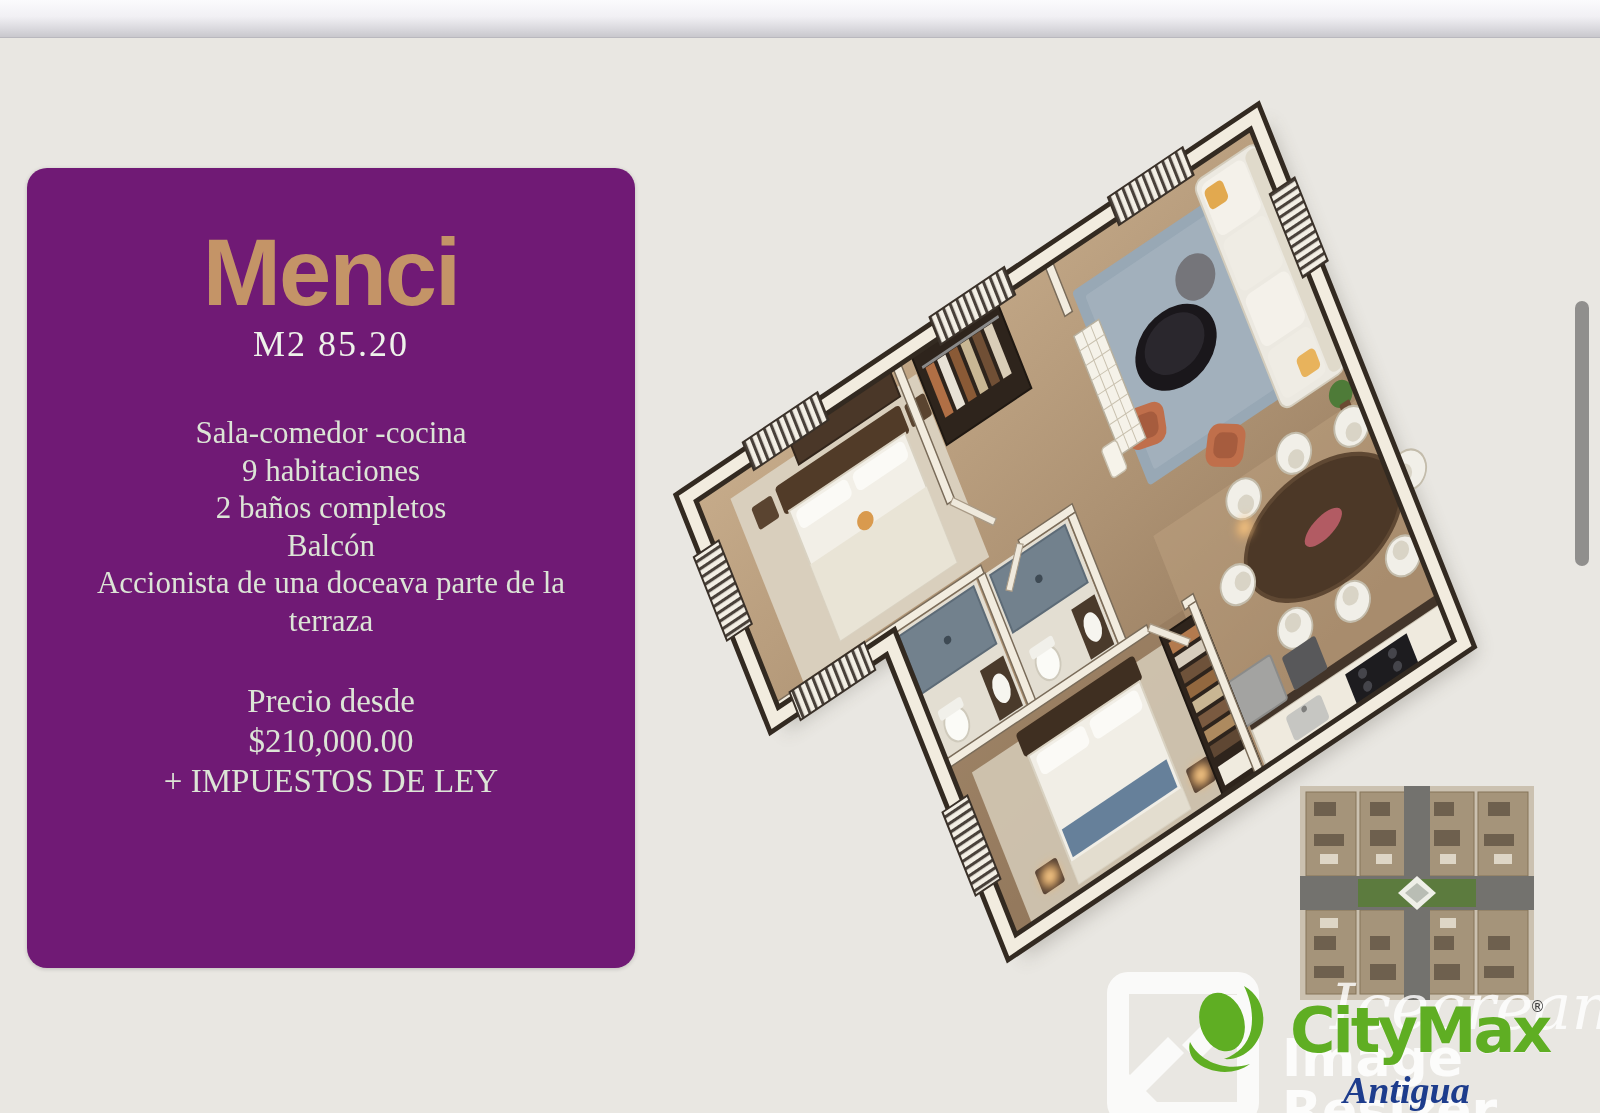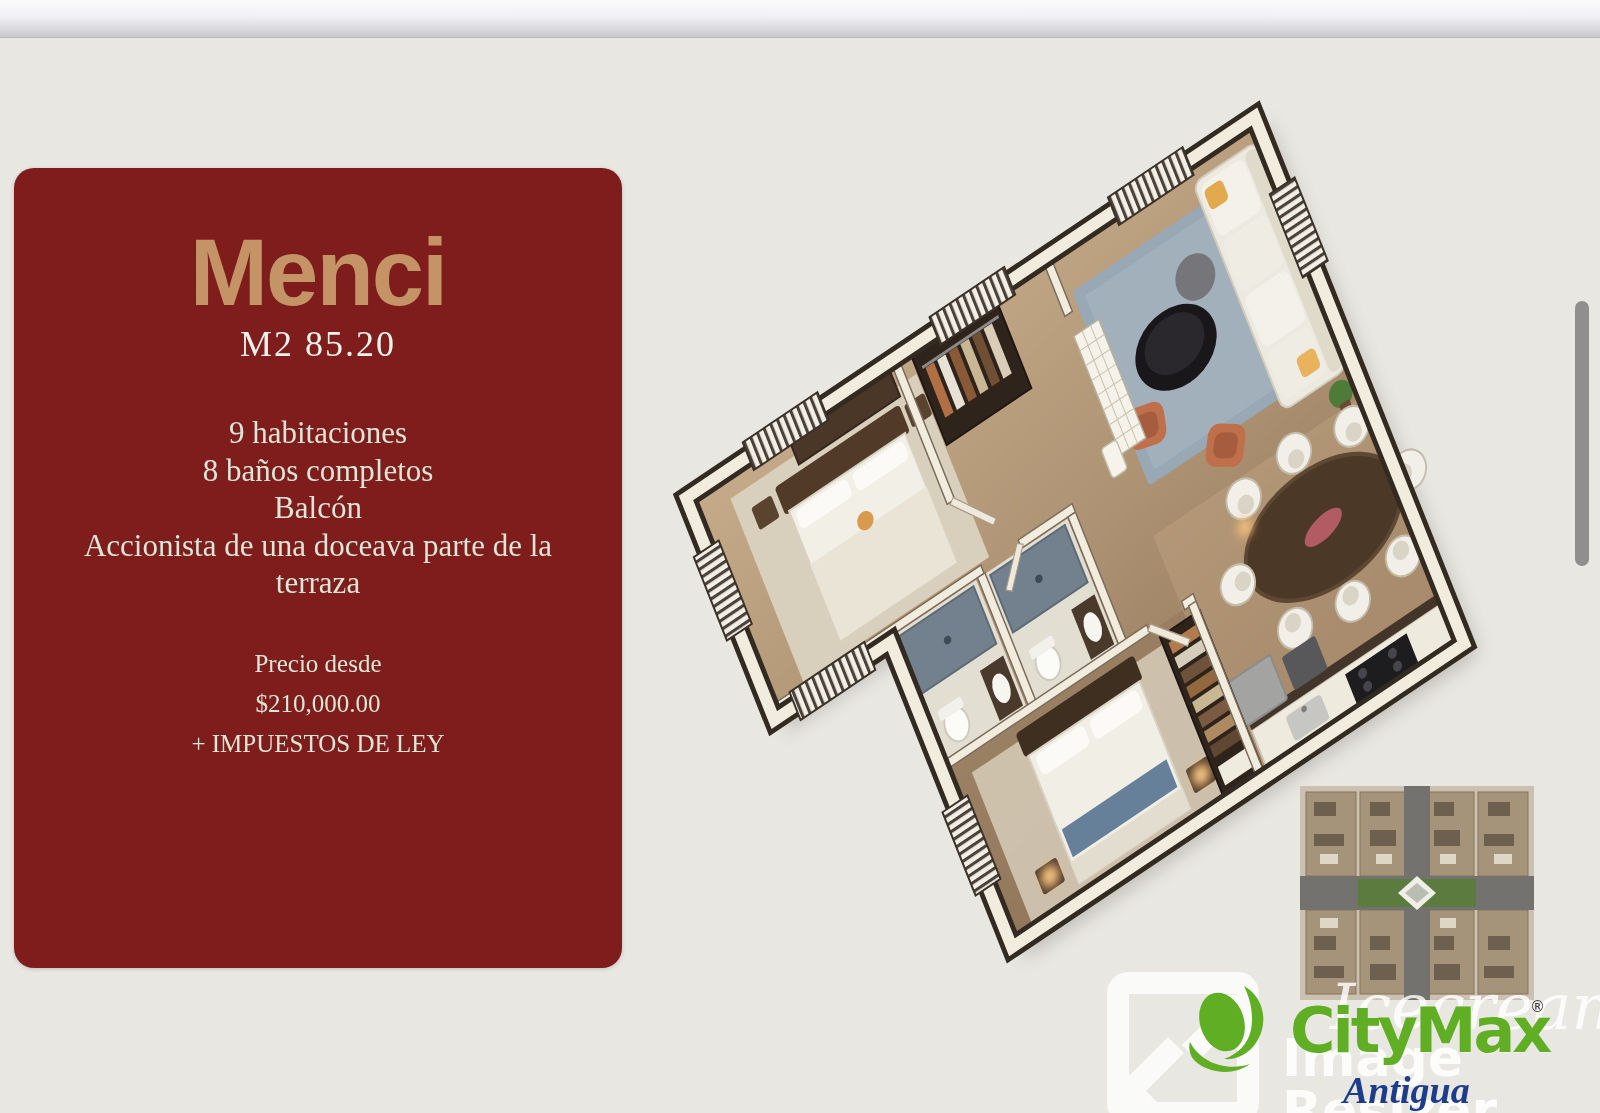--- a/index.html
+++ b/index.html
@@ -3,27 +3,27 @@
 <meta charset="utf-8">
 <style>
   html,body{margin:0;padding:0;background:#b0afac;}
   .screen{position:relative;width:1600px;height:1113px;background:#e9e7e2;overflow:hidden;
           font-family:"Liberation Serif", serif;}
   
   .top-bar{position:absolute;left:0;top:0;width:1600px;height:37px;
            background:linear-gradient(180deg,#fbfbfd 0%,#f1f0f4 45%,#d8d7dc 80%,#c9c8cd 100%);
            border-bottom:1px solid #b9b8be;}
   
-  .info-card{position:absolute;left:14px;top:168px;width:608px;height:800px;border-radius:20px;
-             background:#7f1d1d;color:#dce5d6;text-align:center;box-shadow:0 1px 4px rgba(0,0,0,.18);}
+  .info-card{position:absolute;left:27px;top:168px;width:608px;height:800px;border-radius:20px;
+             background:#701a75;color:#dce5d6;text-align:center;box-shadow:0 1px 4px rgba(0,0,0,.18);}
   .card-title{margin-top:58px;font-family:"Liberation Sans", sans-serif;font-weight:700;
               font-size:94px;line-height:1;letter-spacing:-2px;color:#c49467;}
   .card-subtitle{margin-top:6px;font-size:36px;line-height:1;letter-spacing:2px;color:#eef2ea;}
   .card-features{margin:52px auto 0;width:540px;font-size:31px;line-height:37.5px;color:#dce5d6;}
-  .card-price{margin-top:42px;font-size:25px;line-height:40px;color:#dce5d6;}
+  .card-price{margin-top:42px;font-size:33px;line-height:40px;color:#dce5d6;}
   
   .scrollbar-thumb{position:absolute;left:1575px;top:301px;width:14px;height:265px;
                    background:#908f8d;border-radius:7px;}
   
   .floorplan-svg{position:absolute;left:0;top:0;}
   
   .siteplan-svg{position:absolute;left:1300px;top:786px;}
   
   .watermark{position:absolute;left:0;top:0;width:1600px;height:1113px;pointer-events:none;}
   .wm-script{position:absolute;left:1330px;top:975px;width:260px;color:rgba(255,255,255,.82);
@@ -261,22 +261,23 @@
         <rect x="25" y="225" width="90" height="30" fill="url(#hatchV)"></rect>
         <rect x="125" y="415" width="30" height="90" fill="url(#hatchH)"></rect>
       </g>
     </g>
   </svg>
 
   <div class="info-card">
     <div class="card-title">Menci</div>
     <div class="card-subtitle">M2 85.20</div>
     <div class="card-features">
+      <div>Sala-comedor -cocina</div>
       <div>9 habitaciones</div>
-      <div>8 baños completos</div>
+      <div>2 baños completos</div>
       <div>Balcón</div>
       <div>Accionista de una doceava parte de la terraza</div>
     </div>
     <div class="card-price">
       <div>Precio desde</div>
       <div>$210,000.00</div>
       <div>+ IMPUESTOS DE LEY</div>
     </div>
   </div>
 

